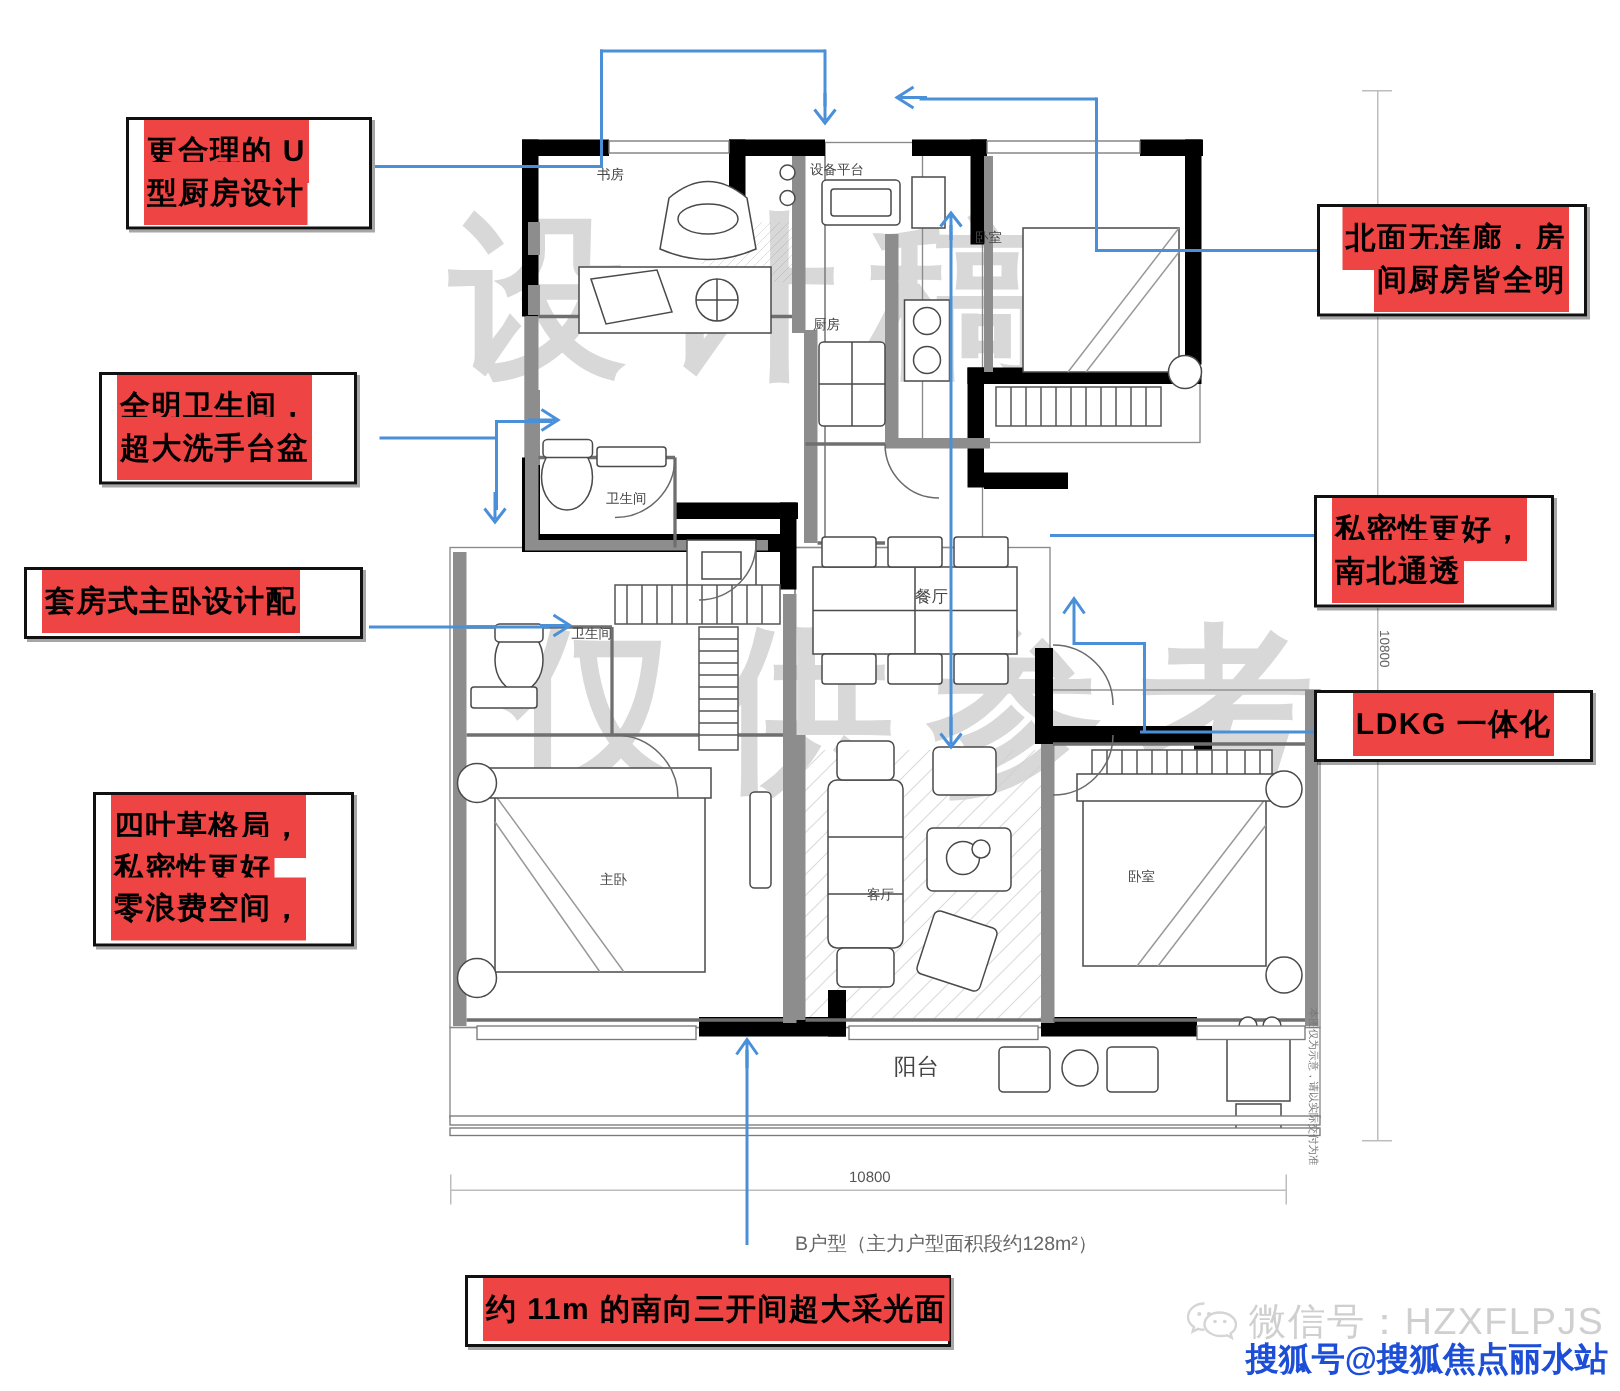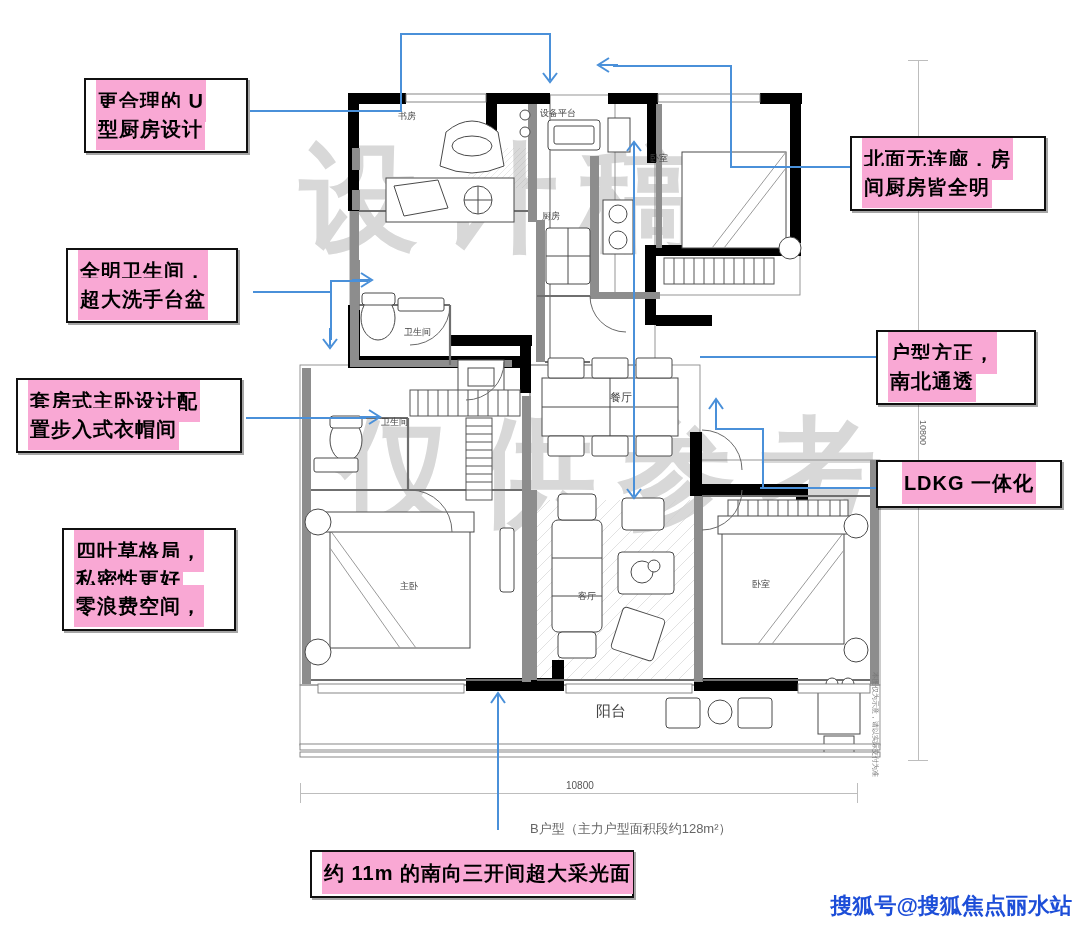--- a/index.html
+++ b/index.html
@@ -5,21 +5,21 @@
   html,body{margin:0;padding:0;background:#ffffff;}
   body{width:1080px;height:927px;position:relative;overflow:hidden;
        font-family:"Liberation Sans","DejaVu Sans",sans-serif;color:#000;}
 
   
   .callout{position:absolute;background:#ffffff;border:2px solid #111;
            box-shadow:2px 2px 0 rgba(0,0,0,.35);
            padding:8px 10px;box-sizing:border-box;z-index:40;}
   .callout .ln{display:block;white-space:nowrap;line-height:1.38;
                font-size:20px;font-weight:700;letter-spacing:1px;}
-  .callout .ln > span{background:#f9a8d4;padding:10px 2px;}
+  .callout .ln > span{background:#ef4444;padding:10px 2px;}
   .callout.center .ln{text-align:center;}
 
   
   .ln-h{position:absolute;height:0;border-top:2px solid #4a90d9;z-index:30;}
   .ln-v{position:absolute;width:0;border-left:2px solid #4a90d9;z-index:30;}
   .arrow{position:absolute;z-index:31;}
 
   
   #plan{position:absolute;left:290px;top:60px;width:620px;height:720px;z-index:10;}
   #plan svg{display:block;}
@@ -336,42 +336,52 @@
   <span class="ln"><span>型厨房设计</span></span>
 </div>
 
 <div class="callout" style="left:66px;top:248px;width:172px;">
   <span class="ln"><span>全明卫生间，</span></span>
   <span class="ln"><span>超大洗手台盆</span></span>
 </div>
 
 <div class="callout" style="left:16px;top:378px;width:226px;">
   <span class="ln"><span>套房式主卧设计配</span></span>
-  <span class="ln"><span>置步入式衣帽间</span></span>
 </div>
 
 <div class="callout" style="left:62px;top:528px;width:174px;">
   <span class="ln"><span>四叶草格局，</span></span>
   <span class="ln"><span>私密性更好</span></span>
   <span class="ln"><span>零浪费空间，</span></span>
 </div>
 
-<div class="callout" style="left:850px;top:136px;width:196px;">
+<div class="callout" style="left:878px;top:136px;width:180px;text-align:right;">
   <span class="ln"><span>北面无连廊，房</span></span>
   <span class="ln"><span>间厨房皆全明</span></span>
 </div>
 
 <div class="callout" style="left:876px;top:330px;width:160px;">
-  <span class="ln"><span>户型方正，</span></span>
+  <span class="ln"><span>私密性更好，</span></span>
   <span class="ln"><span>南北通透</span></span>
 </div>
 
 <div class="callout center" style="left:876px;top:460px;width:186px;">
   <span class="ln"><span>LDKG 一体化</span></span>
 </div>
 
 <div class="callout center" style="left:310px;top:850px;width:324px;">
   <span class="ln"><span>约 11m 的南向三开间超大采光面</span></span>
 </div>
 
 <div id="brand">
+  <div class="row1">
+    <svg width="34" height="28" viewBox="0 0 34 28">
+      <path d="M12,2 C5.5,2 1,6.2 1,11 c0,2.7 1.6,5.1 4,6.6 l-0.9,3.2 3.5,-1.9 c1.4,0.4 2.9,0.6 4.4,0.6" fill="none" stroke="#d5d5d5" stroke-width="1.6"></path>
+      <circle cx="8.5" cy="9" r="1.4" fill="#d5d5d5"></circle>
+      <circle cx="15" cy="9" r="1.4" fill="#d5d5d5"></circle>
+      <path d="M22,8 C28,8 33,11.6 33,16 c0,2.4 -1.4,4.6 -3.6,6 l0.8,2.9 -3.2,-1.7 c-1.3,0.4 -2.6,0.5 -4,0.5 C17,23.7 12,20.2 12,16 C12,11.6 16,8 22,8 z" fill="none" stroke="#d5d5d5" stroke-width="1.6"></path>
+      <circle cx="19" cy="14" r="1.2" fill="#d5d5d5"></circle>
+      <circle cx="25.5" cy="14" r="1.2" fill="#d5d5d5"></circle>
+    </svg>
+    <span>微信号：HZXFLPJS</span>
+  </div>
   <div class="row2">搜狐号@搜狐焦点丽水站</div>
 </div>
 
 </body></html>

